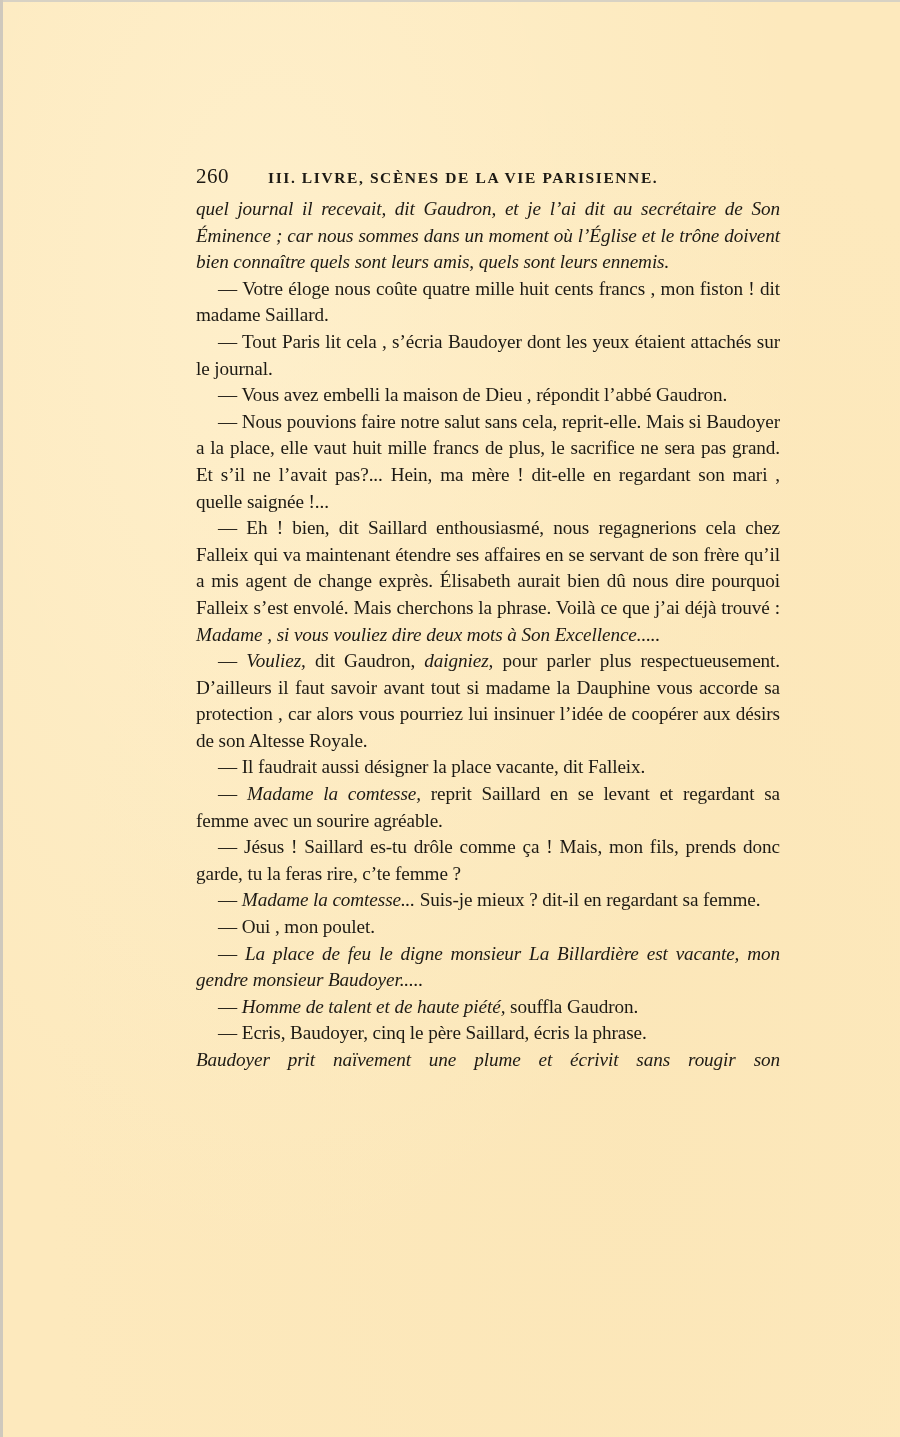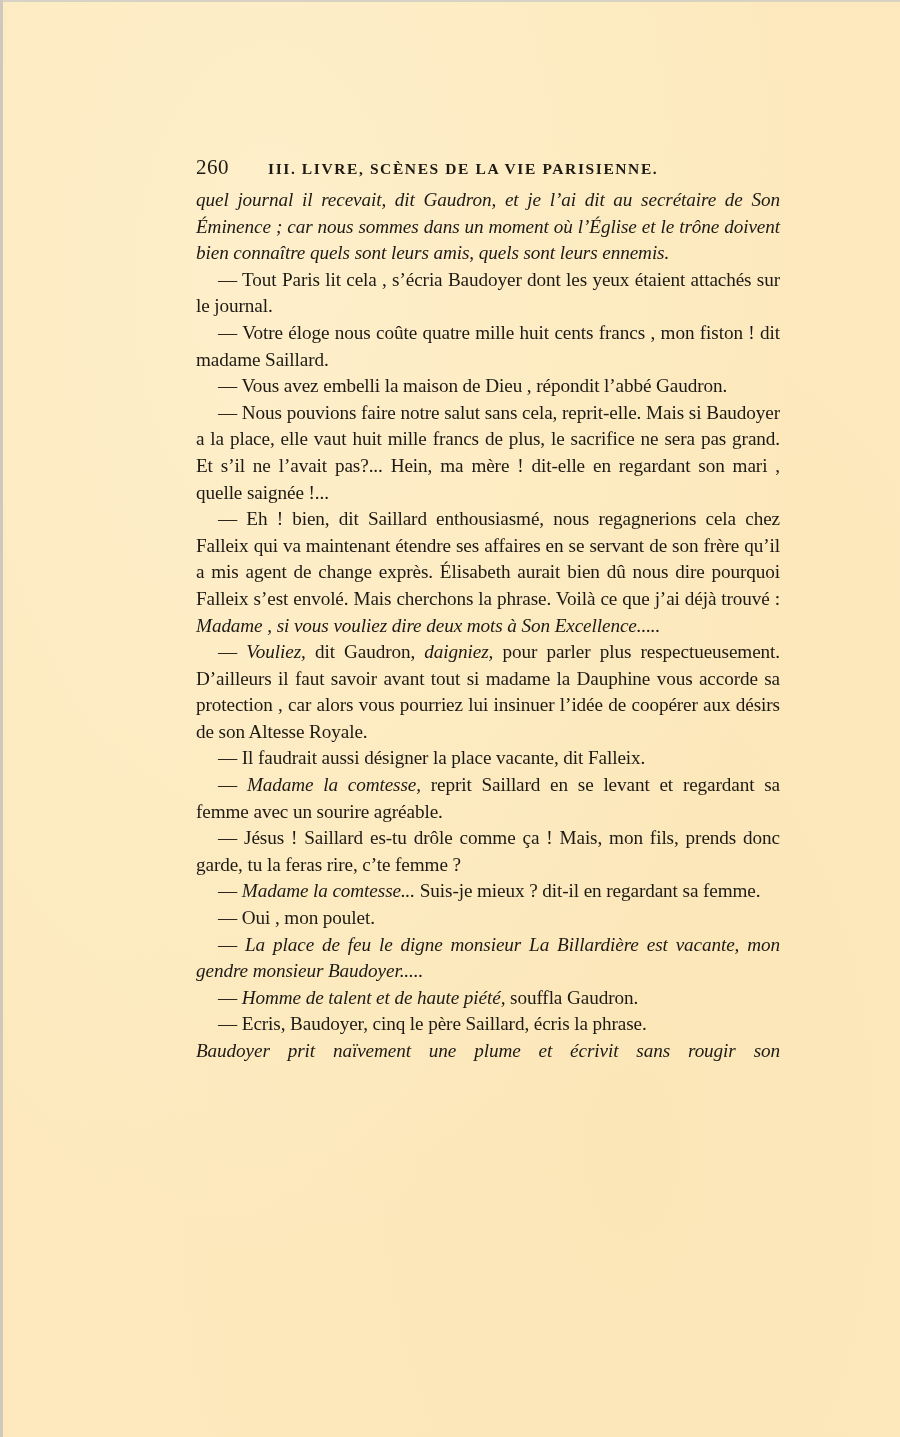--- a/index.html
+++ b/index.html
@@ -26,21 +26,21 @@
   }
   .top-edge {
     position: absolute;
     left: 0; top: 0;
     width: 900px; height: 2px;
     background: #d8d2c4;
   }
   .page {
     position: absolute;
     left: 196px;
-    top: 155px;
+    top: 164px;
     width: 584px;
   }
   .running-head {
     display: flex;
     align-items: baseline;
     height: 30px;
     margin-bottom: 2px;
   }
   .folio {
     font-size: 21px;
@@ -81,22 +81,22 @@
 <div class="top-edge"></div>
 <div class="left-edge"></div>
 
 <div class="page">
   <div class="running-head">
     <span class="folio">260</span>
     <span class="head-title">III. LIVRE, SCÈNES DE LA VIE PARISIENNE.</span>
   </div>
   <div class="body-text" id="body-text">
       <p class="noindent"><span>quel journal il recevait, dit Gaudron, et je l’ai dit au secrétaire de Son Éminence ; car nous sommes dans un moment où l’Église et le trône doivent bien connaître quels sont leurs amis, quels sont leurs ennemis.</span></p>
+      <p class="indent"><span>— Votre éloge nous coûte quatre mille huit cents francs , mon fiston ! dit madame Saillard.</span></p>
       <p class="indent"><span>— Tout Paris lit cela , s’écria Baudoyer dont les yeux étaient attachés sur le journal.</span></p>
-      <p class="indent"><span>— Votre éloge nous coûte quatre mille huit cents francs , mon fiston ! dit madame Saillard.</span></p>
       <p class="indent"><span>— Vous avez embelli la maison de Dieu , répondit l’abbé Gaudron.</span></p>
       <p class="indent"><span>— Nous pouvions faire notre salut sans cela, reprit-elle. Mais si Baudoyer a la place, elle vaut huit mille francs de plus, le sacrifice ne sera pas grand. Et s’il ne l’avait pas?... Hein, ma mère ! dit-elle en regardant son mari , quelle saignée !...</span></p>
       <p class="indent"><span>— Eh ! bien, dit Saillard enthousiasmé, nous regagnerions cela chez Falleix qui va maintenant étendre ses affaires en se servant de son frère qu’il a mis agent de change exprès. Élisabeth aurait bien dû nous dire pourquoi Falleix s’est envolé. Mais cherchons la phrase. Voilà ce que j’ai déjà trouvé : </span><span class="it">Madame , si vous vouliez dire deux mots à Son Excellence.....</span></p>
       <p class="indent"><span>— </span><span class="it">Vouliez,</span><span> dit Gaudron, </span><span class="it">daigniez,</span><span> pour parler plus respectueusement. D’ailleurs il faut savoir avant tout si madame la Dauphine vous accorde sa protection , car alors vous pourriez lui insinuer l’idée de coopérer aux désirs de son Altesse Royale.</span></p>
       <p class="indent"><span>— Il faudrait aussi désigner la place vacante, dit Falleix.</span></p>
       <p class="indent"><span>— </span><span class="it">Madame la comtesse,</span><span> reprit Saillard en se levant et regardant sa femme avec un sourire agréable.</span></p>
       <p class="indent"><span>— Jésus ! Saillard es-tu drôle comme ça ! Mais, mon fils, prends donc garde, tu la feras rire, c’te femme ?</span></p>
       <p class="indent"><span>— </span><span class="it">Madame la comtesse...</span><span> Suis-je mieux ? dit-il en regardant sa femme.</span></p>
       <p class="indent"><span>— Oui , mon poulet.</span></p>
       <p class="indent"><span>— </span><span class="it">La place de feu le digne monsieur La Billardière est vacante, mon gendre monsieur Baudoyer.....</span></p>

